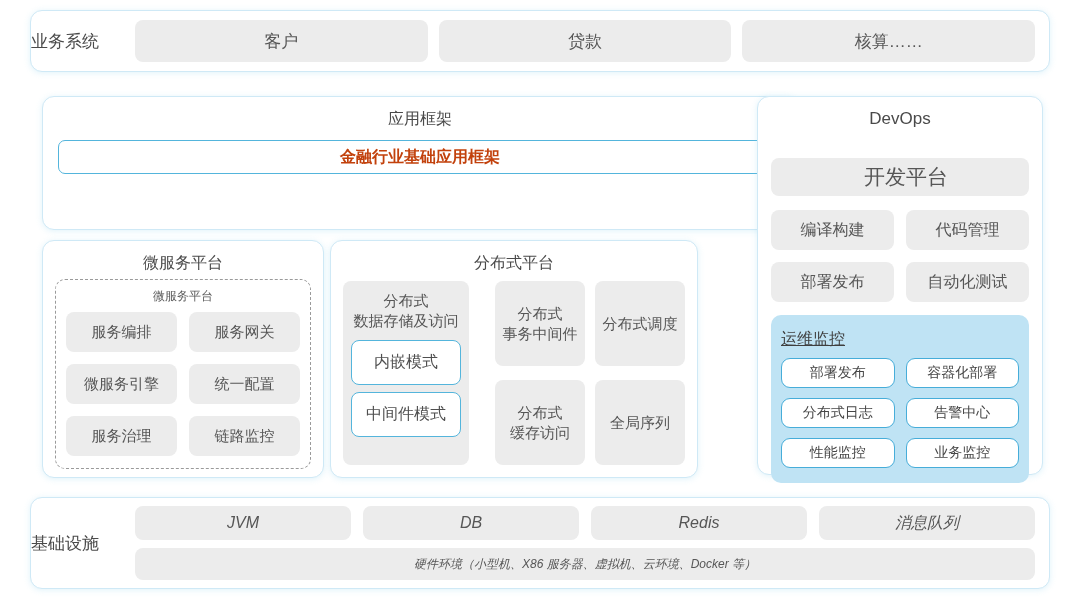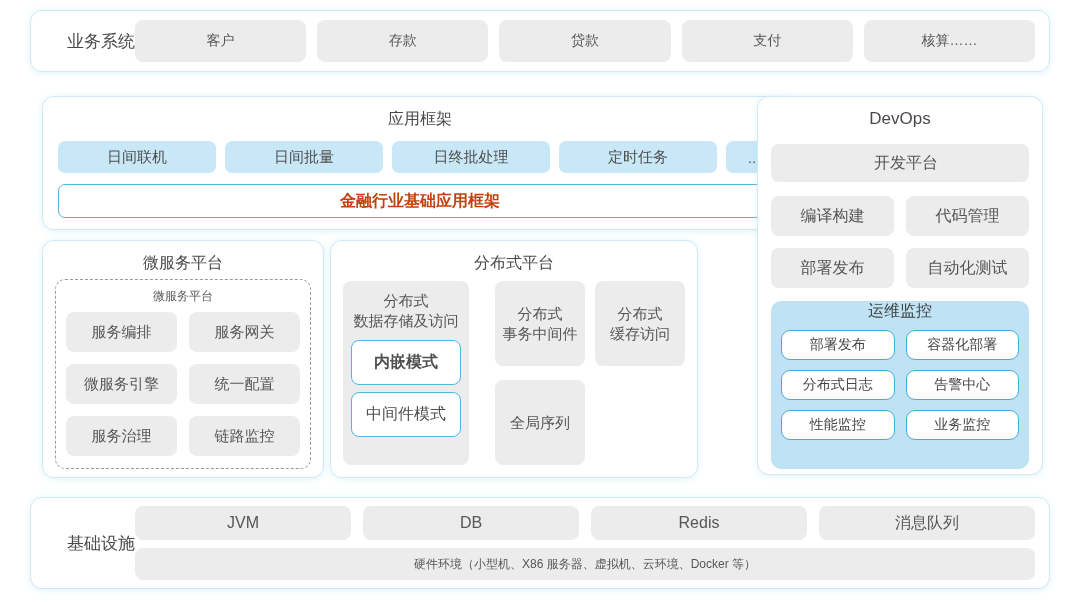--- a/index.html
+++ b/index.html
@@ -13,23 +13,23 @@
     border:1.5px solid #cfe9f6; border-radius:12px;
     box-shadow:0 1px 6px rgba(150,212,240,.30);
   }
   .panel-title { text-align:center; font-size:16px; color:#4a4a4a; padding-top:12px; line-height:20px; }
   .box { display:flex; align-items:center; justify-content:center; text-align:center; }
   .gray  { background:#ececec; border-radius:8px; color:#565656; }
   .blue  { background:#c9e8f7; border-radius:7px; color:#4f4f4f; }
 
   
   .top-panel { left:30px; top:10px; width:1020px; height:62px; display:flex; align-items:center; padding-right:14px; }
-  .side-label { flex:0 0 104px; text-align:right; font-size:17px; color:#4a4a4a; }
+  .side-label { flex:0 0 104px; text-align:left; font-size:17px; color:#4a4a4a; }
   .hrow { flex:1; display:flex; gap:11px; }
-  .hrow .box { flex:1; height:42px; font-size:14px; }
+  .hrow .box { flex:1; height:42px; font-size:17px; }
 
   
   .app-panel { left:42px; top:96px; width:756px; height:134px; padding:0 15px; }
   .app-row { display:flex; gap:9px; margin-top:12px; }
   .app-row .box { flex:1; height:32px; font-size:15px; }
   .app-row .box.small { flex:0 0 56px; }
   .accent-box {
     margin-top:11px; height:34px; border:1px solid #54b5dc; border-radius:7px;
     display:flex; align-items:center; justify-content:center;
     color:#c2410c; font-weight:bold; font-size:16px; background:#fff;
@@ -45,70 +45,61 @@
 
   
   .dist-panel { left:330px; top:240px; width:368px; height:238px; padding:0 12px; }
   .dist-content { display:flex; gap:26px; margin-top:8px; height:184px; }
   .dist-col1 { flex:0 0 126px; background:#ececec; border-radius:8px; padding:10px 8px 8px; display:flex; flex-direction:column; }
   .cell-text { white-space:pre-line; text-align:center; font-size:15px; color:#565656; line-height:1.3; }
   .mode-box {
     background:#fff; border:1px solid #54b5dc; border-radius:8px; height:45px; margin-top:7px;
     display:flex; align-items:center; justify-content:center; font-size:16px; color:#4f4f4f;
   }
-  .mode-box.first { margin-top:10px;font-weight:bold; }
+  .mode-box.first { margin-top:10px; }
   .dist-grid { flex:1; display:grid; grid-template-columns:1fr 1fr; grid-template-rows:1fr 1fr; gap:14px 10px; }
   .dist-grid .gray-cell { background:#ececec; border-radius:8px; display:flex; align-items:center; justify-content:center; }
 
   
   .devops-panel { left:757px; top:96px; width:286px; height:379px; padding:0 13px; }
   .devops-panel .panel-title { font-size:17px; }
-  .wide-box { margin-top:15px; height:38px; font-size:16px;padding-left:12px; }
+  .wide-box { margin-top:29px; height:38px; font-size:21px;padding-left:12px; }
   .devops-grid { gap:12px; margin-top:14px; }
   .devops-grid .box { height:40px; font-size:16px; }
   .ops-panel { margin-top:13px; background:#bfe3f4; border-radius:10px; height:168px; padding:0 10px; }
-  .ops-title { text-align:center; font-size:16px; color:#3f3f3f; padding-top:0; line-height:20px; }
+  .ops-title { text-align:left; font-size:16px; color:#3f3f3f; padding-top:14px; line-height:20px;text-decoration:underline; }
   .ops-grid { gap:10px 11px; margin-top:9px; }
   .ops-grid .box {
     height:30px; background:#fff; border:1.5px solid #46add9; border-radius:9px;
     font-size:14px; color:#464646;
   }
 
   
   .bottom-panel { left:30px; top:497px; width:1020px; height:92px; display:flex; align-items:center; padding-right:14px; }
-  .infra-right { flex:1; }
+  .infra-right { flex:1;font-style:italic; }
   .infra-row { display:flex; gap:12px; }
   .infra-row .box { flex:1; height:34px; font-size:16px; }
   .hw-box { margin-top:8px; height:32px; font-size:12px; border-radius:8px; }
 </style>
 </head>
 <body>
 
 <div class="stage">
 
   <section class="panel top-panel">
     <div class="side-label">业务系统</div>
     <div class="hrow">
       <div class="box gray">客户</div>
-      <div class="box gray">存款</div>
       <div class="box gray">贷款</div>
-      <div class="box gray">支付</div>
       <div class="box gray">核算……</div>
     </div>
   </section>
 
   <section class="panel app-panel">
     <div class="panel-title">应用框架</div>
-    <div class="app-row">
-      <div class="box blue">日间联机</div>
-      <div class="box blue">日间批量</div>
-      <div class="box blue">日终批处理</div>
-      <div class="box blue">定时任务</div>
-      <div class="box blue small">...</div>
-    </div>
     <div class="accent-box">金融行业基础应用框架</div>
   </section>
 
   <section class="panel micro-panel">
     <div class="panel-title">微服务平台</div>
     <div class="dashed-box">
       <div class="dashed-title">微服务平台</div>
       <div class="grid2 micro-grid">
         <div class="box gray">服务编排</div>
         <div class="box gray">服务网关</div>
@@ -126,20 +117,23 @@
       <div class="dist-col1">
         <div class="cell-text">分布式
 数据存储及访问</div>
         <div class="mode-box first">内嵌模式</div>
         <div class="mode-box">中间件模式</div>
       </div>
       <div class="dist-grid">
         <div class="gray-cell">
             <span class="cell-text">分布式
 事务中间件</span>
+          </div>
+        <div class="gray-cell">
+            <span class="cell-text">分布式调度</span>
           </div>
         <div class="gray-cell">
             <span class="cell-text">分布式
 缓存访问</span>
           </div>
         <div class="gray-cell">
             <span class="cell-text">全局序列</span>
           </div>
       </div>
     </div>

